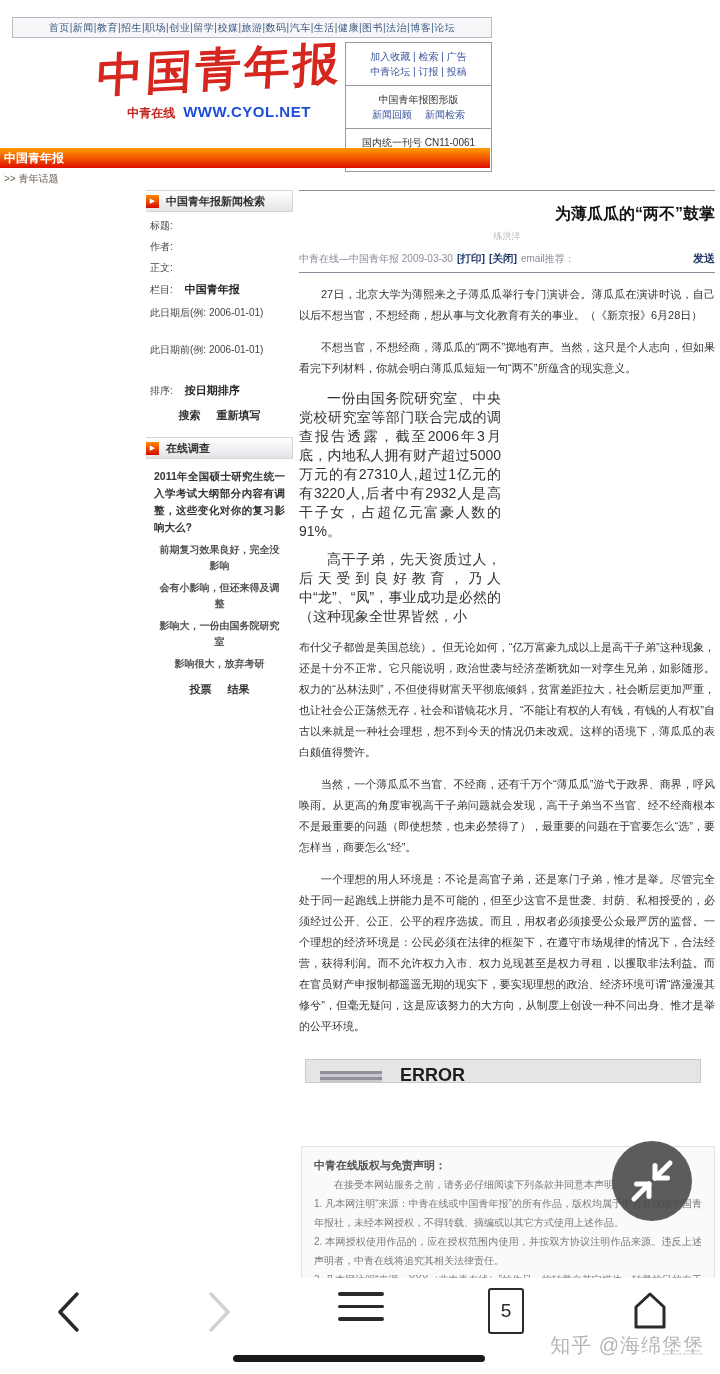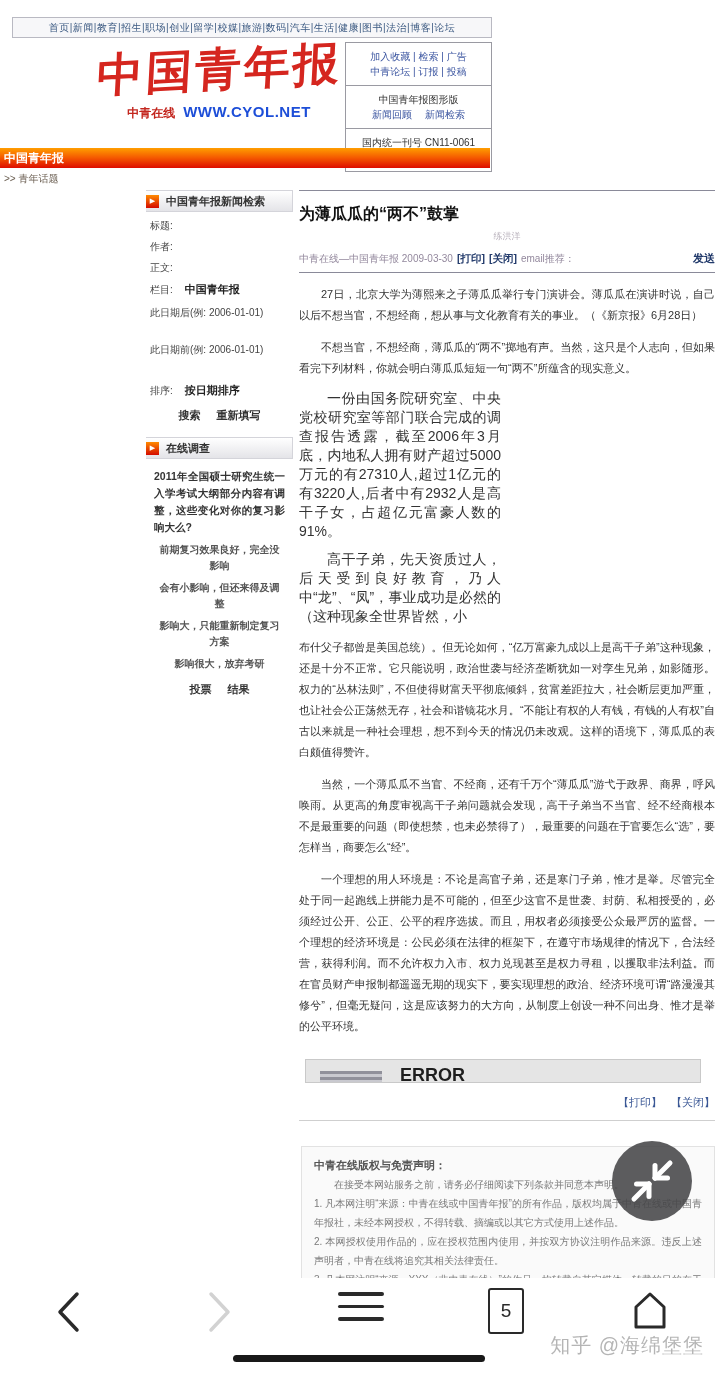--- a/index.html
+++ b/index.html
@@ -61,21 +61,21 @@
   .poll-question{
     margin:9px 0 4px;padding:0 8px;font-size:10.5px;font-weight:bold;color:#333;
     line-height:17px;text-align:justify;
   }
   .poll-option{
     margin-top:6px;padding:0 10px;text-align:center;font-weight:bold;
     font-size:10px;color:#555;line-height:16px;
   }
   
   .article{position:absolute;left:299px;top:190px;width:416px;border-top:1px solid #8a8a99;}
-  .a-title{margin-top:13px;text-align:left;font-size:16px;font-weight:bold;color:#111;}
+  .a-title{margin-top:13px;text-align:right;font-size:16px;font-weight:bold;color:#111;}
   .a-author{margin-top:5px;text-align:center;font-size:9px;color:#b9b2bc;}
   .a-meta{
     margin-top:8px;display:flex;align-items:baseline;gap:4px;
     font-size:10px;color:#93889d;padding-bottom:6px;border-bottom:1px solid #8a8a99;
   }
   .a-meta .strong{color:#223a6b;font-weight:bold;font-size:10.5px;}
   .a-meta .spacer{flex:1;}
   .a-meta .send{color:#223a6b;font-weight:bold;font-size:11px;}
   .a-body{font-size:11px;line-height:21px;color:#333;text-align:justify;}
   .a-body p{margin:11px 0 0;text-indent:2em;}
@@ -197,21 +197,21 @@
   </div>
 
   <div class="poll">
     <div class="side-header">
       <span class="arrow-chip">▶</span>
       <span>在线调查</span>
     </div>
     <div class="poll-question">2011年全国硕士研究生统一入学考试大纲部分内容有调整，这些变化对你的复习影响大么?</div>
     <div class="poll-option">前期复习效果良好，完全没影响</div>
     <div class="poll-option">会有小影响，但还来得及调整</div>
-    <div class="poll-option">影响大，只能重新制定复习方案</div>
+    <div class="poll-option">影响大，一份由国务院研究室</div>
     <div class="poll-option">影响很大，放弃考研</div>
     <div class="btn-row">
       <span>投票</span>
       <span>结果</span>
     </div>
   </div>
 </div>
 
 <div class="article">
   <div class="a-title">为薄瓜瓜的“两不”鼓掌</div>
@@ -231,24 +231,20 @@
       <p>一份由国务院研究室、中央党校研究室等部门联合完成的调查报告透露，截至2006年3月底，内地私人拥有财产超过5000万元的有27310人,超过1亿元的有3220人,后者中有2932人是高干子女，占超亿元富豪人数的91%。</p>
       <p>高干子弟，先天资质过人，后天受到良好教育，乃人中“龙”、“凤”，事业成功是必然的（这种现象全世界皆然，小</p>
     </div>
     <p class="no-indent">布什父子都曾是美国总统）。但无论如何，“亿万富豪九成以上是高干子弟”这种现象，还是十分不正常。它只能说明，政治世袭与经济垄断犹如一对孪生兄弟，如影随形。权力的“丛林法则”，不但使得财富天平彻底倾斜，贫富差距拉大，社会断层更加严重，也让社会公正荡然无存，社会和谐镜花水月。“不能让有权的人有钱，有钱的人有权”自古以来就是一种社会理想，想不到今天的情况仍未改观。这样的语境下，薄瓜瓜的表白颇值得赞许。</p>
     <p>当然，一个薄瓜瓜不当官、不经商，还有千万个“薄瓜瓜”游弋于政界、商界，呼风唤雨。从更高的角度审视高干子弟问题就会发现，高干子弟当不当官、经不经商根本不是最重要的问题（即使想禁，也未必禁得了），最重要的问题在于官要怎么“选”，要怎样当，商要怎么“经”。</p>
     <p>一个理想的用人环境是：不论是高官子弟，还是寒门子弟，惟才是举。尽管完全处于同一起跑线上拼能力是不可能的，但至少这官不是世袭、封荫、私相授受的，必须经过公开、公正、公平的程序选拔。而且，用权者必须接受公众最严厉的监督。一个理想的经济环境是：公民必须在法律的框架下，在遵守市场规律的情况下，合法经营，获得利润。而不允许权力入市、权力兑现甚至是权力寻租，以攫取非法利益。而在官员财产申报制都遥遥无期的现实下，要实现理想的政治、经济环境可谓“路漫漫其修兮”，但毫无疑问，这是应该努力的大方向，从制度上创设一种不问出身、惟才是举的公平环境。</p>
   </div>
   <div class="error-box">
     <span class="error-thumb"></span>
     <span class="error-text">ERROR</span>
-  </div>
-  <div class="a-footer-links">
-    <span>【打印】</span>
-    <span>【关闭】</span>
   </div>
 </div>
 
 <div class="disclaimer">
   <p class="disc-title">中青在线版权与免责声明：</p>
   <p class="disc-intro">在接受本网站服务之前，请务必仔细阅读下列条款并同意本声明。</p>
   <p>1. 凡本网注明“来源：中青在线或中国青年报”的所有作品，版权均属于中青在线或中国青年报社，未经本网授权，不得转载、摘编或以其它方式使用上述作品。</p>
   <p>2. 本网授权使用作品的，应在授权范围内使用，并按双方协议注明作品来源。违反上述声明者，中青在线将追究其相关法律责任。</p>
   <p>3. 凡本网注明“来源：XXX（非中青在线）”的作品，均转载自其它媒体，转载的目的在于传递更多</p>
 </div>

